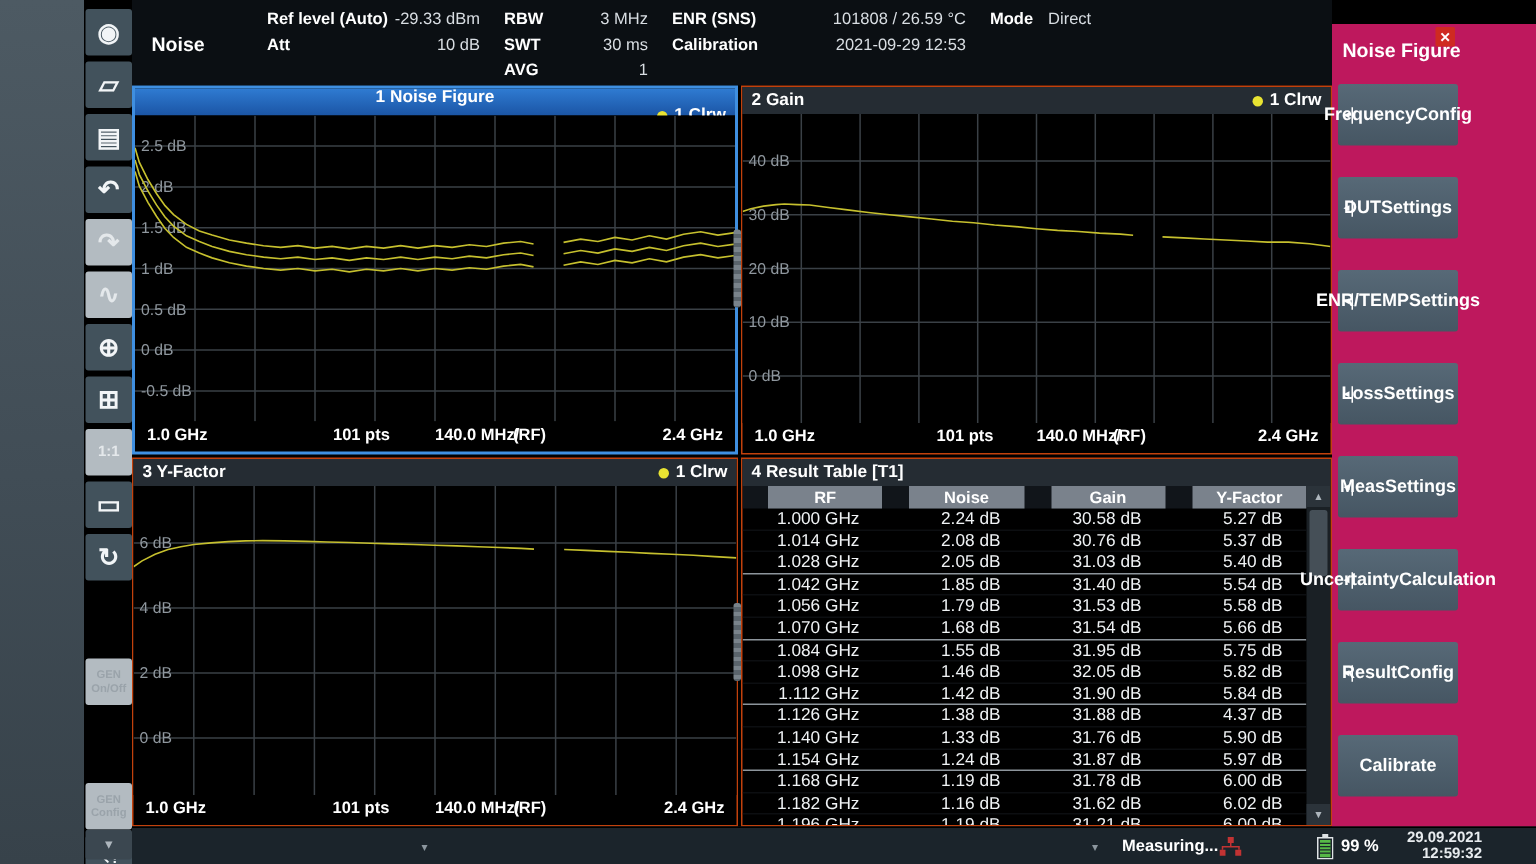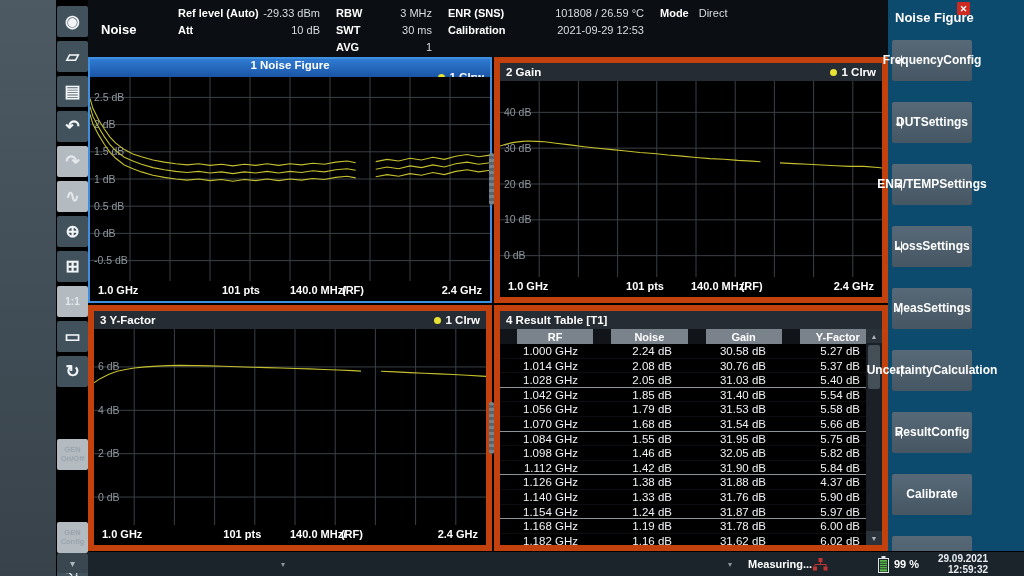--- a/index.html
+++ b/index.html
@@ -30,21 +30,21 @@
   .hval{margin-left:auto;color:#d9dee3;}
   .c0{width:142px;margin-right:16px;}
   .c1{width:96px;margin-right:16px;}
   .c2{width:196px;margin-right:16px;}
   .c3{width:120px;}
   .c3 .hval{margin-left:10px;}
   
   #windows{position:absolute;left:0;top:57px;display:grid;grid-template-columns:404px 394px;
            grid-template-rows:246px 246px;gap:2px;}
   .win{position:relative;display:flex;flex-direction:column;background:#000;
-       border:6px solid #c2410c;box-sizing:border-box;}
+       border:1px solid #c2410c;box-sizing:border-box;}
   .win.selected{border:2px solid #3f8fe0;}
   .tbar{height:18px;flex:0 0 18px;display:flex;align-items:center;padding:0 6px;
         background:#252c33;font-size:11.5px;font-weight:700;color:#fff;}
   .win.selected .tbar{background:linear-gradient(180deg,#2f7bd2,#1b55a5);flex-direction:column;}
   .legend{margin-left:auto;display:flex;align-items:center;gap:4px;font-weight:700;}
   .dot{width:7px;height:7px;border-radius:50%;background:#e8e332;}
   .plot{flex:1 1 auto;position:relative;overflow:hidden;background:#000;}
   .foot{flex:0 0 20px;position:relative;font-size:11px;font-weight:700;color:#fff;}
   .foot span{position:absolute;top:3px;}
   .f-start{left:8px;} .f-pts{left:33%;} .f-scale{left:50%;} .f-rf{left:63%;} .f-stop{right:8px;}
@@ -59,21 +59,21 @@
   #trows{position:absolute;left:0;top:15px;bottom:0;width:376px;overflow:hidden;}
   .trow{display:flex;height:14.6px;box-sizing:border-box;border-bottom:1px solid #0c0e11;}
   .trow.gsep{border-bottom:1px solid #8d959c;}
   .trow div{flex:1;font-size:11.5px;color:#f0f3f5;text-align:right;padding-right:16px;line-height:14px;}
   #vscroll{position:absolute;right:0;top:0;bottom:0;width:16px;background:#1a2025;}
   .sbtn{position:absolute;left:0;width:16px;height:14px;background:#2b333a;color:#aeb6bd;
         font-size:7px;display:flex;align-items:center;justify-content:center;}
   #sb-up{top:0;} #sb-down{bottom:0;}
   #sb-thumb{position:absolute;left:2px;top:16px;width:12px;height:44px;background:#454f57;border-radius:2px;}
   
-  #sidebar{position:absolute;left:888px;top:0;width:136px;bottom:24px;background:#0c4a6e;}
+  #sidebar{position:absolute;left:888px;top:16px;width:136px;bottom:24px;background:#be185d;}
   #sb-title{position:absolute;left:7px;top:10px;font-size:13px;font-weight:700;color:#fff;}
   #sb-close{position:absolute;left:69px;top:2px;width:13px;height:13px;background:#cf2a21;color:#fff;
             font-size:9px;font-weight:700;display:flex;align-items:center;justify-content:center;border-radius:1px;}
   #sb-btns{position:absolute;left:4px;top:40px;width:80px;display:flex;flex-direction:column;gap:21px;}
   .skey{position:relative;height:41px;background:linear-gradient(180deg,#576977,#465663);border-radius:2px;
         display:flex;align-items:center;justify-content:center;text-align:center;
         font-size:12px;font-weight:700;color:#fff;line-height:13px;}
   .si{position:absolute;left:4px;top:50%;transform:translateY(-50%);display:flex;align-items:center;
       font-size:7px;color:#fff;}
   .si i{display:block;width:1px;height:11px;background:#fff;margin-left:1px;}

